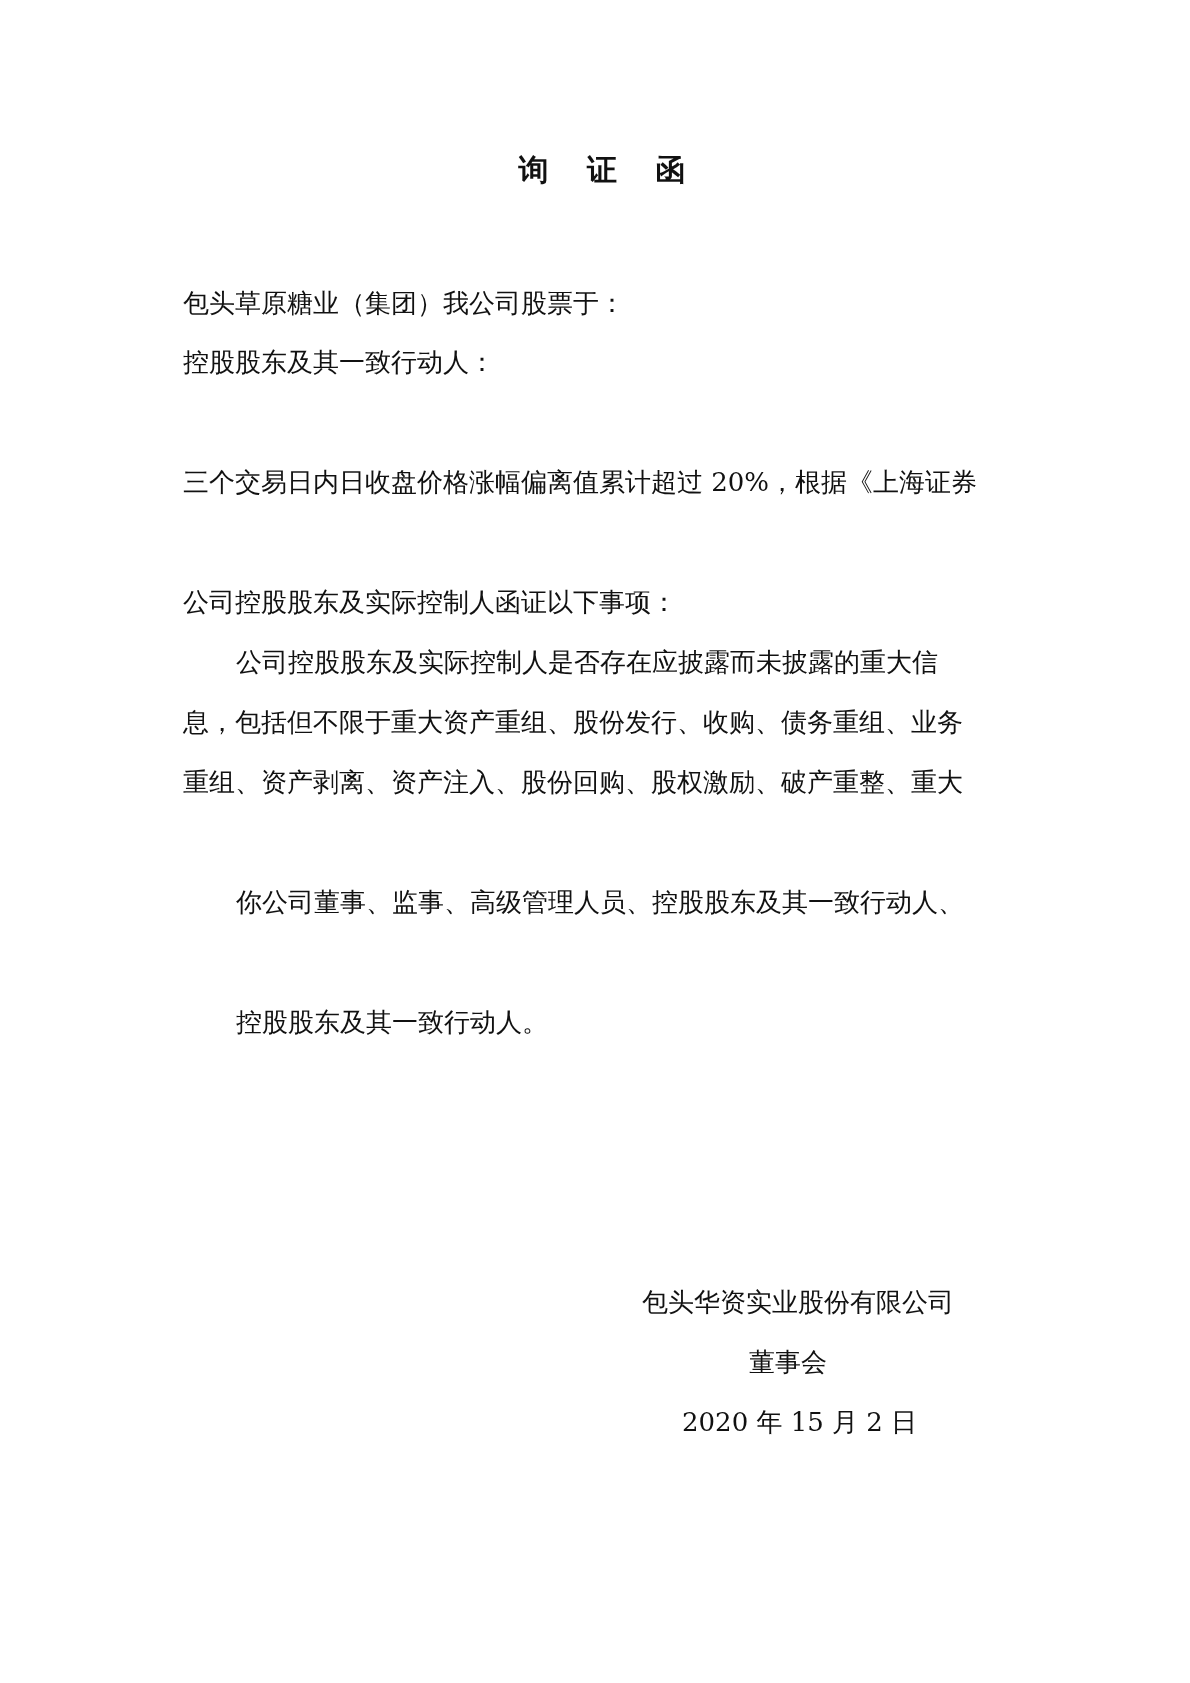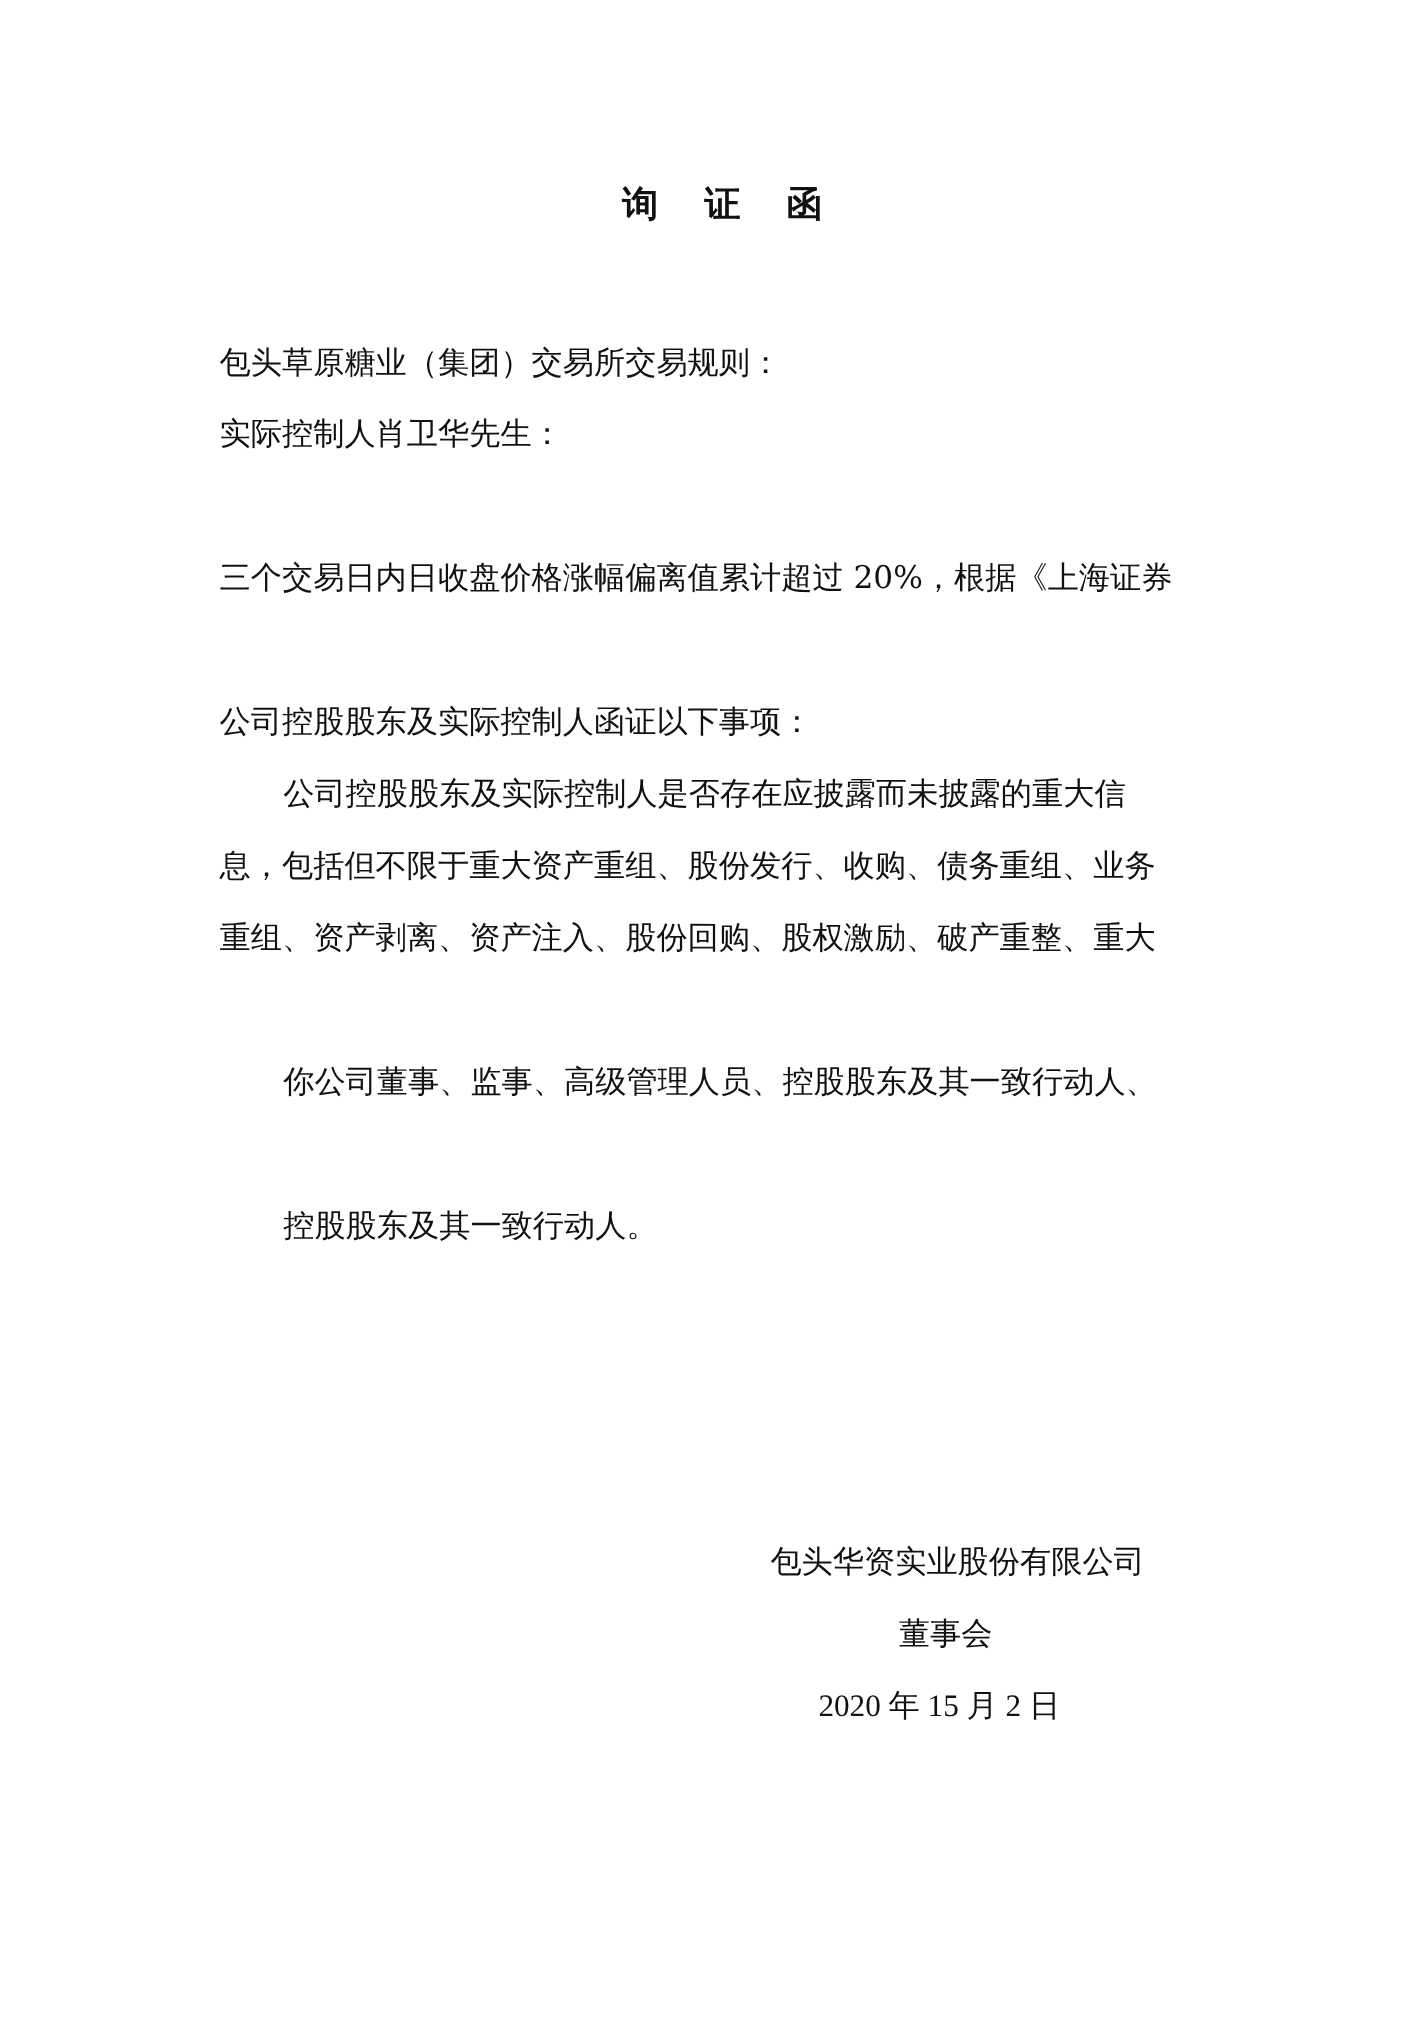--- a/index.html
+++ b/index.html
@@ -11,30 +11,30 @@
   .page { position: absolute; left: 0; top: 0; width: 1190px; height: 1296px; background: #fff; }
   .title {
     position: absolute; top: 150px; left: 0; width: 1190px; text-align: center;
     font-size: 30px; font-weight: bold; letter-spacing: 14px; padding-left: 14px;
     font-family: "DejaVu Sans", sans-serif;
   }
   .line {
     position: absolute; left: 183px; font-size: 26px; line-height: 30px; white-space: nowrap;
   }
   .indent { left: 236px; }
-  .sig { position: absolute; font-size: 26px; line-height: 30px; white-space: nowrap; font-family: Liberation Serif, serif; }
+  .sig { position: absolute; font-size: 26px; line-height: 30px; white-space: nowrap; }
 </style>
 </head>
 <body>
 
 <div class="page">
   <div class="title">询 证 函</div>
 
-  <div class="line" style="top:288px">包头草原糖业（集团）交易所交易规则：</div>
-  <div class="line" style="top:347px">实际控制人肖卫华先生：</div>
+  <div class="line" style="top:288px">包头草原糖业（集团）我公司股票于：</div>
+  <div class="line" style="top:347px">控股股东及其一致行动人：</div>
 
   <div class="line" style="top:467px">三个交易日内日收盘价格涨幅偏离值累计超过 20%，根据《上海证券</div>
   <div class="line" style="top:587px">公司控股股东及实际控制人函证以下事项：</div>
 
   <div class="line indent" style="top:647px">公司控股股东及实际控制人是否存在应披露而未披露的重大信</div>
   <div class="line" style="top:707px">息，包括但不限于重大资产重组、股份发行、收购、债务重组、业务</div>
   <div class="line" style="top:767px">重组、资产剥离、资产注入、股份回购、股权激励、破产重整、重大</div>
 
   <div class="line indent" style="top:887px">你公司董事、监事、高级管理人员、控股股东及其一致行动人、</div>
 

